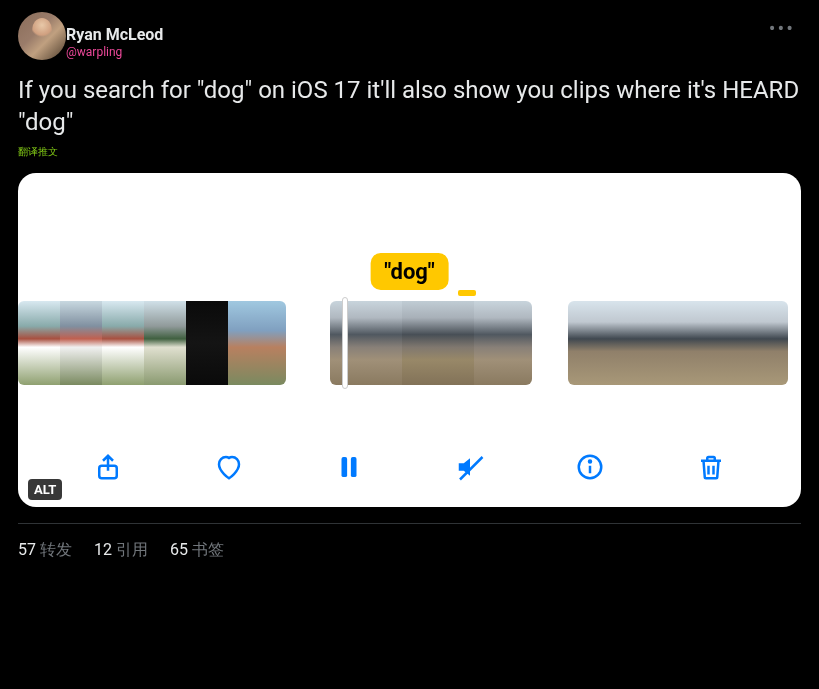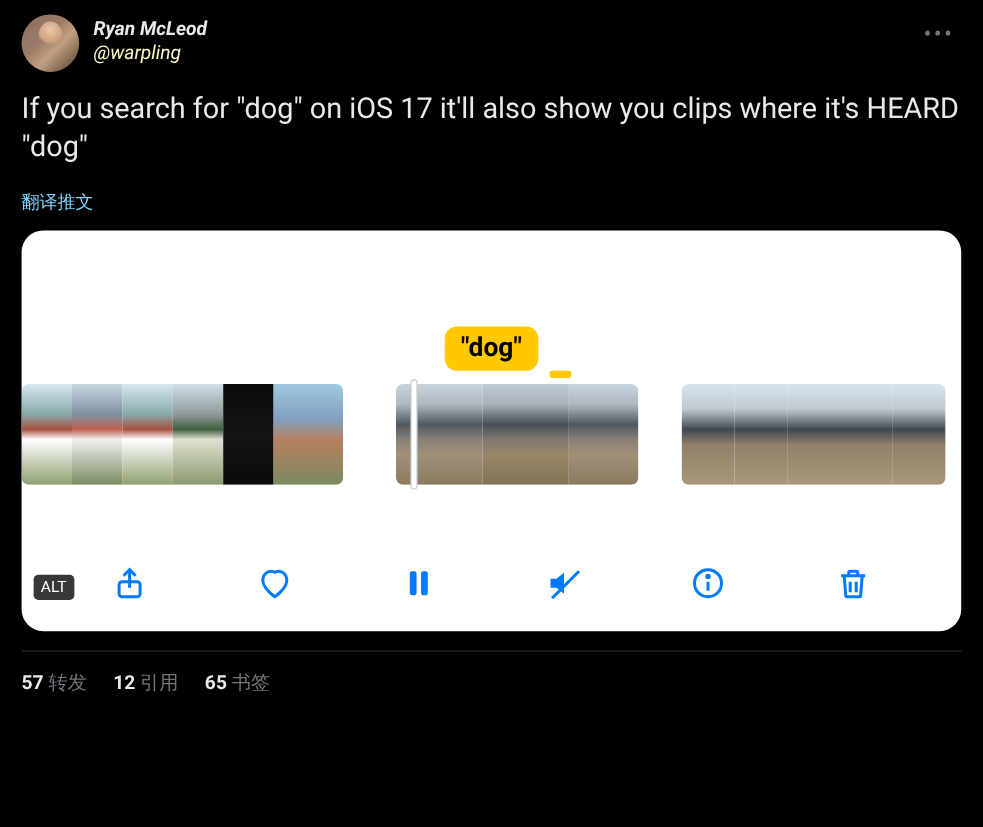--- a/index.html
+++ b/index.html
@@ -9,65 +9,63 @@
     width: 819px;
     height: 689px;
     overflow: hidden;
     color: #e7e9ea;
   }
   .tweet {
     padding: 12px 18px;
   }
   .header {
     display: flex;
-    align-items: flex-start;
-    gap: 12px;
+    align-items: flex-end;
     position: relative;
-    font-style: italic;
   }
   .avatar {
     width: 48px;
     height: 48px;
     border-radius: 50%;
     background: linear-gradient(135deg, #8a6d5a 0%, #9a7c6a 40%, #c0a080 60%, #4a3a2a 100%);
     flex-shrink: 0;
     position: relative;
     overflow: hidden;
   }
   .avatar::after {
     content: "";
     position: absolute;
     top: 6px; left: 14px;
     width: 20px; height: 24px;
     background: radial-gradient(circle at 50% 30%, #e8c8a8 0%, #d0a080 50%, transparent 60%);
     border-radius: 50% 50% 40% 40%;
   }
   .names { line-height: 1.25; margin-top: 2px; }
   .display-name { font-weight: 700; font-size: 16px; color: #e7e9ea; }
-  .handle { font-size: 16px; color: #fef9c3; }
+  .handle { font-size: 12px; color: #ec4899; }
   .more {
     position: absolute;
     right: 6px;
     top: 4px;
     color: #71767b;
     font-size: 20px;
     letter-spacing: 2px;
     cursor: pointer;
   }
   .tweet-text {
     margin-top: 14px;
     font-size: 24px;
     line-height: 1.35;
     color: #e7e9ea;
     font-weight: 400;
   }
   .translate {
-    margin-top: 20px;
-    font-size: 15px;
-    color: #7dd3fc;
+    margin-top: 6px;
+    font-size: 10px;
+    color: #84cc16;
     cursor: pointer;
   }
   .media-card {
     margin-top: 14px;
     background: #fff;
     border-radius: 18px;
     overflow: hidden;
     height: 334px;
     position: relative;
   }
@@ -149,26 +147,26 @@
     height: 44px;
     display: flex;
     align-items: center;
     justify-content: center;
     color: #007aff;
     cursor: pointer;
   }
   .tb-btn svg { width: 30px; height: 30px; }
   .alt-badge {
     position: absolute;
-    bottom: 26px;
+    bottom: 7px;
     left: 10px;
     background: rgba(0,0,0,0.78);
     color: #fff;
     font-size: 13px;
-    font-weight: 400;
+    font-weight: 700;
     padding: 3px 6px;
     border-radius: 4px;
   }
   .meta-row {
     margin-top: 16px;
     font-size: 16px;
     color: #71767b;
   }
   .meta-row .views-num { color: #e7e9ea; font-weight: 700; }
   .divider {
@@ -176,21 +174,21 @@
     border: none;
     border-top: 1px solid #2f3336;
   }
   .stats-row {
     display: flex;
     gap: 22px;
     margin-top: 16px;
     font-size: 16px;
     color: #71767b;
   }
-  .stat .num { color: #e7e9ea; font-weight: 700; margin-right: 4px; }
+  .stat .num { color: #e7e9ea; font-weight: 400; margin-right: 4px; }
 </style>
 </head>
 <body>
 
 <div class="tweet">
 
   <div class="header">
     <div class="avatar"></div>
     <div class="names">
       <div class="display-name">Ryan McLeod</div>

